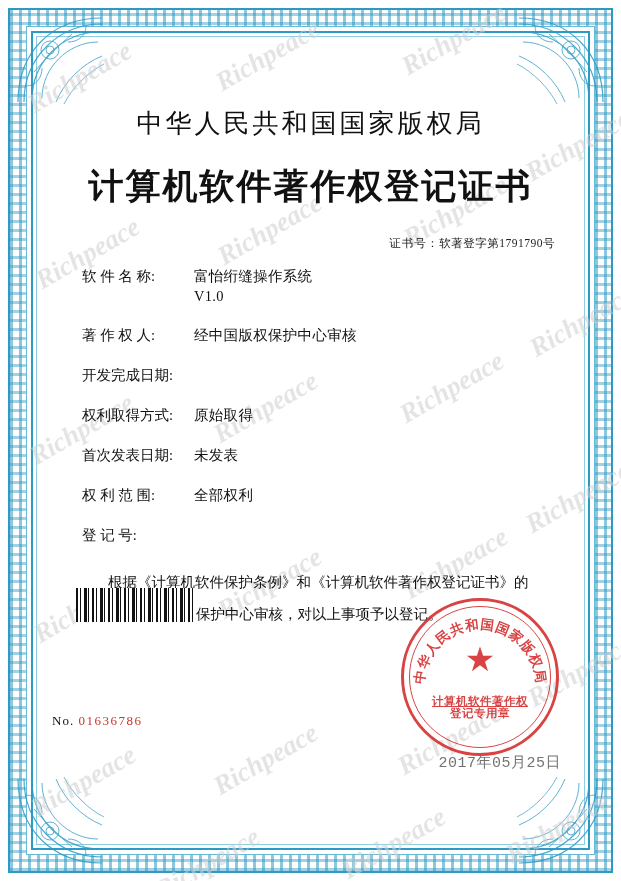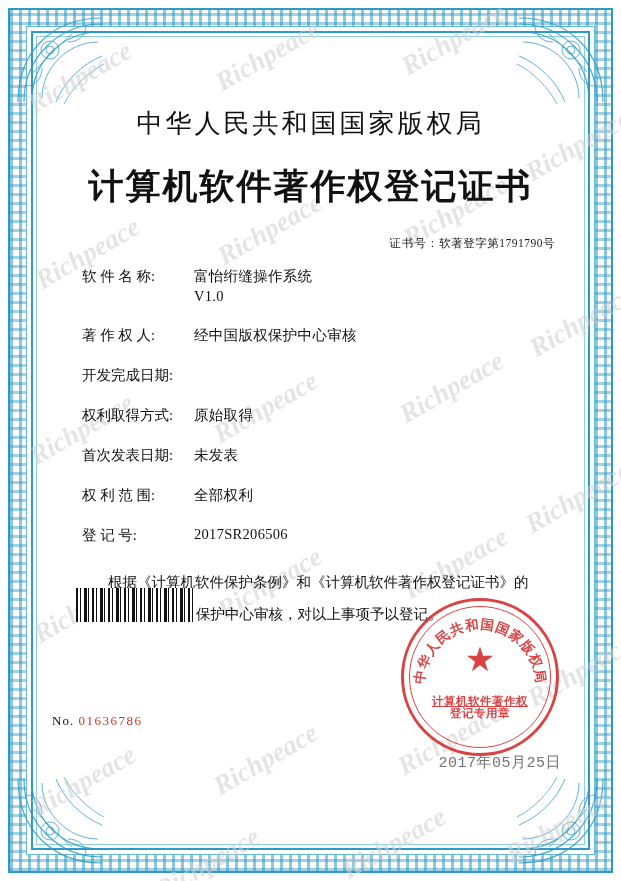--- a/index.html
+++ b/index.html
@@ -395,21 +395,20 @@
         <div class="value">未发表</div>
       </div>
 
       <div class="field">
         <div class="label">权 利 范 围:</div>
         <div class="value">全部权利</div>
       </div>
 
       <div class="field">
         <div class="label">登 记 号:</div>
-        <div class="value">2017SR206506</div>
       </div>
 
     </div>
 
     <div class="para">
       <span class="indent"></span><span>根据《计算机软件保护条例》和《计算机软件著作权登记证书》的</span><br>
       <span>规定，经中国版权保护中心审核，对以上事项予以登记。</span>
     </div>
 
   </div>

